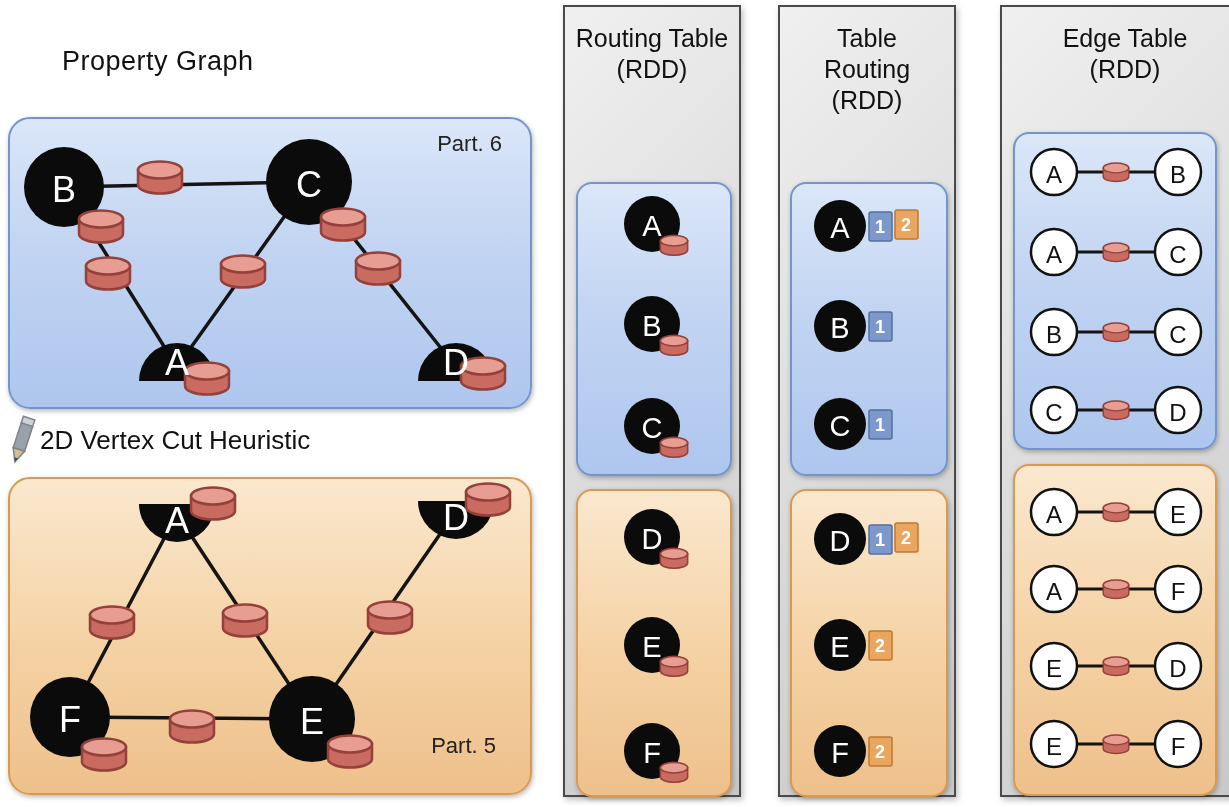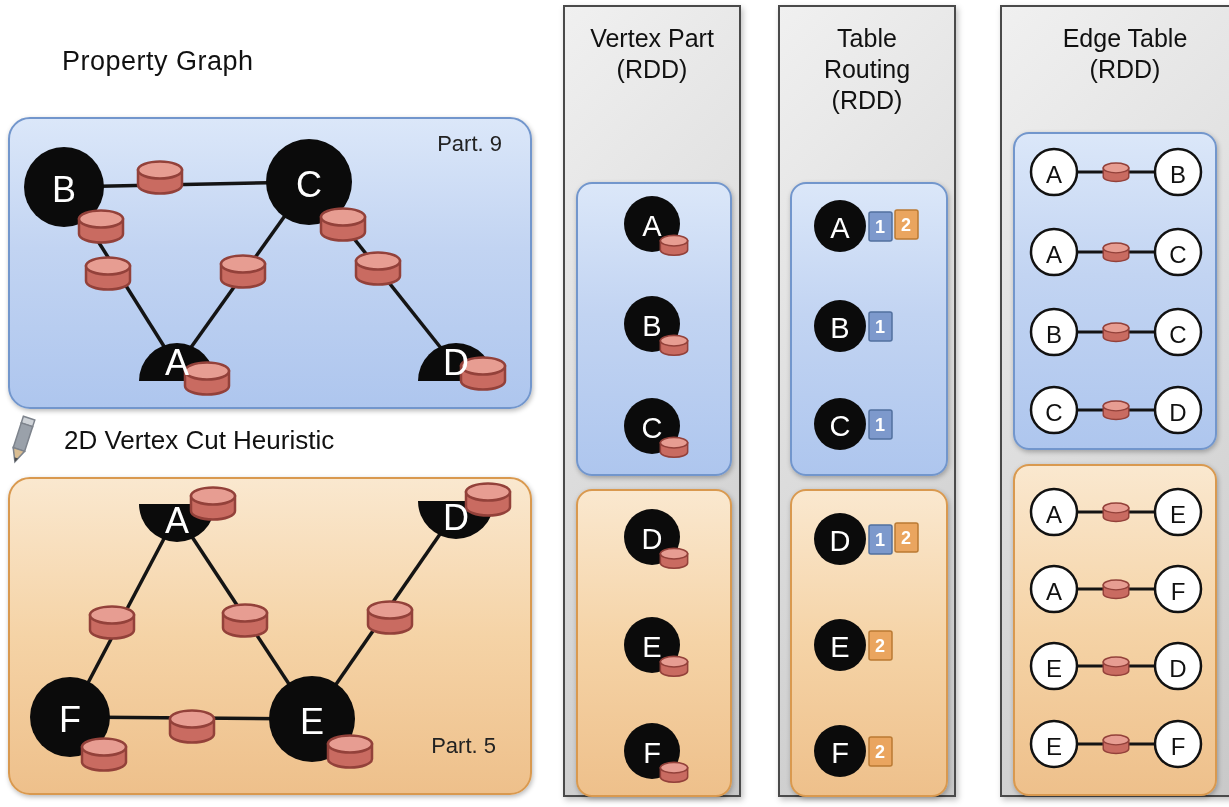--- a/index.html
+++ b/index.html
@@ -12,21 +12,21 @@
   .box-blue { background:linear-gradient(180deg,#dbe7f9 0%,#c2d4f2 45%,#aec6ee 100%);
               border:2px solid #7296cc; box-shadow:1px 2px 5px rgba(0,0,0,.28); }
   .box-orange { background:linear-gradient(180deg,#fae8cf 0%,#f5d3a6 50%,#eec08b 100%);
               border:2px solid #d9994f; box-shadow:1px 2px 5px rgba(0,0,0,.28); }
   .part-box svg, .inner-box svg { position:absolute; left:0; top:0; }
 
   .part-label { position:absolute; font-size:22px; color:#222; }
   .part-label.p1 { right:28px; top:12px; }
   .part-label.p2 { right:34px; bottom:34px; }
 
-  .cut-row { position:absolute; left:4px; top:414px; display:flex; align-items:center; gap:24px; }
+  .cut-row { position:absolute; left:4px; top:414px; display:flex; align-items:center; gap:0; }
   .cut-label { font-size:26px; color:#111; }
 
   .gray-col { position:absolute; top:5px; height:792px;
               background:linear-gradient(135deg,#f0f0f0 0%,#d8d8d8 60%,#c8c8c8 100%);
               border:2px solid #4a4a4a; box-shadow:2px 3px 6px rgba(0,0,0,.25); }
   .col-title { padding-top:16px; text-align:center; font-size:25px; line-height:1.24; color:#111; }
   .inner-box { position:absolute; border-radius:16px; }
 
   text { font-family:"Liberation Sans", sans-serif; }
   .vletter { fill:#fff; font-size:36px; text-anchor:middle; dominant-baseline:central; }
@@ -74,21 +74,21 @@
       <path class="bv" d="M 408 262 A 38 38 0 0 1 484 262 Z"></path>
       <use href="#cyl" transform="translate(91,107)"></use>
       <use href="#cyl" transform="translate(333,105)"></use>
       <use href="#cyl" transform="translate(197,259)"></use>
       <use href="#cyl" transform="translate(473,254)"></use>
       <text class="vletter" x="54" y="70">B</text>
       <text class="vletter" x="299" y="65">C</text>
       <text class="vletter" x="167" y="243">A</text>
       <text class="vletter" x="446" y="243">D</text>
     </svg>
-    <div class="part-label p1">Part. 9</div>
+    <div class="part-label p1">Part. 6</div>
   </div>
 
   <div class="cut-row">
     <svg width="36" height="52" viewBox="0 0 36 52">
       <g transform="rotate(18 18 26)">
         <rect x="12" y="3" width="12" height="7" fill="#cfd3d8" stroke="#7d838c" stroke-width="1.5"></rect>
         <rect x="12" y="10" width="12" height="26" fill="#9aa1aa" stroke="#7d838c" stroke-width="1.5"></rect>
         <path d="M12 36 L18 49 L24 36 Z" fill="#d9bd92" stroke="#7d838c" stroke-width="1.5"></path>
         <path d="M16 44.7 L18 49 L20 44.7 Z" fill="#4a4a4a"></path>
       </g>
@@ -119,21 +119,21 @@
       <text class="vletter" x="167" y="41">A</text>
       <text class="vletter" x="446" y="38">D</text>
       <text class="vletter" x="60" y="240">F</text>
       <text class="vletter" x="302" y="242">E</text>
     </svg>
     <div class="part-label p2">Part. 5</div>
   </div>
 
   <div class="gray-col" style="left:563px; width:178px;">
     <div class="col-title">
-      <div>Vertex Part</div>
+      <div>Routing Table</div>
       <div>(RDD)</div>
     </div>
     <div class="inner-box box-blue" style="left:11px; top:175px; width:156px; height:294px;">
       <svg width="152" height="290" viewBox="0 0 152 290">
         <g>
           <circle class="bv" cx="74" cy="40" r="28"></circle>
           <use href="#cyl" transform="translate(96,61) scale(0.62)"></use>
           <text class="vletter md" x="74" y="42">A</text>
         </g>
         <g>

